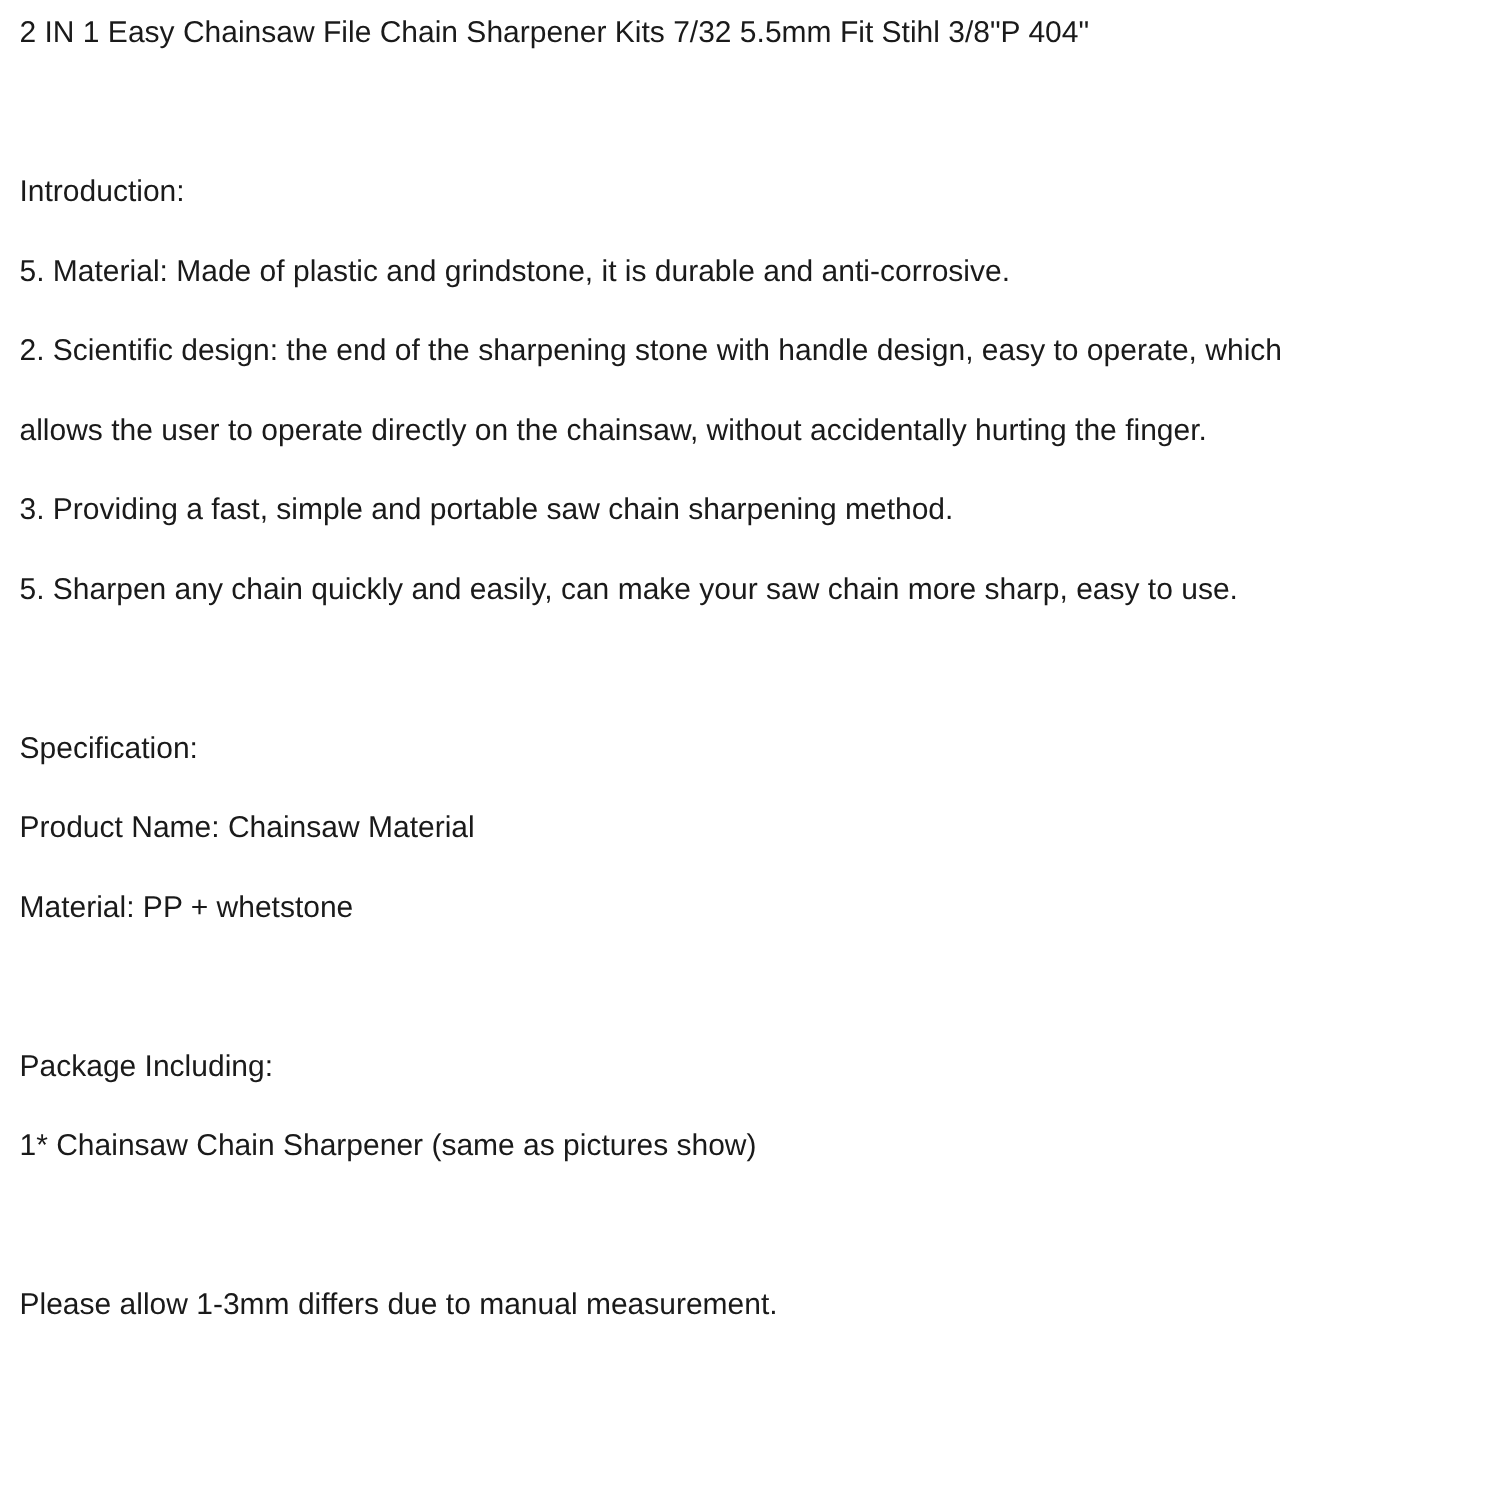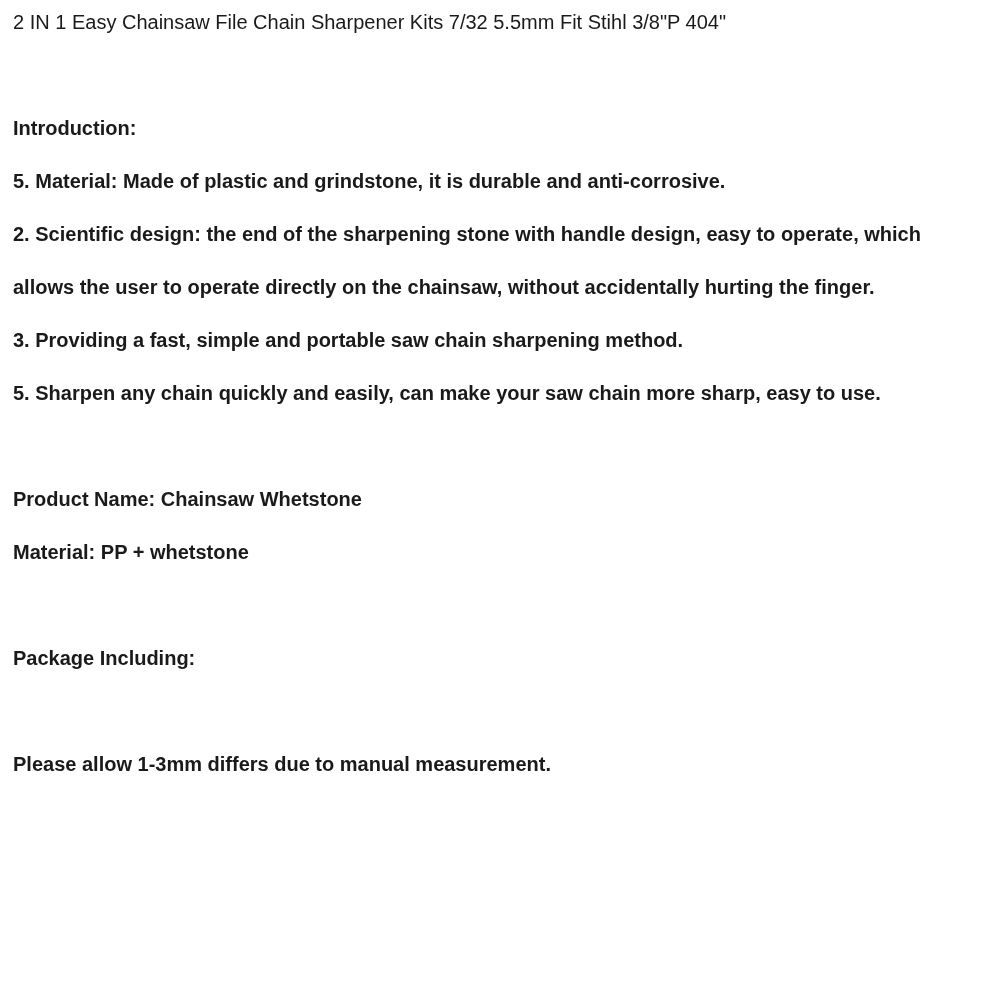--- a/index.html
+++ b/index.html
@@ -24,45 +24,46 @@
     margin-top: -4px;
     overflow: hidden;
   }
   .line {
     height: 53px;
     line-height: 53px;
     white-space: nowrap;
   }
   .section {
     margin-top: 53px; 
-    font-weight: bold;
   }
 </style>
 </head>
 <body>
 
 <div class="doc">
 
   <div class="line title">2 IN 1 Easy Chainsaw File Chain Sharpener Kits 7/32 5.5mm Fit Stihl 3/8"P 404"</div>
 
   <div class="section">
     <div class="line heading">Introduction:</div>
     <div class="line">5. Material: Made of plastic and grindstone, it is durable and anti-corrosive.</div>
     <div class="line">2. Scientific design: the end of the sharpening stone with handle design, easy to operate, which</div>
     <div class="line">allows the user to operate directly on the chainsaw, without accidentally hurting the finger.</div>
     <div class="line">3. Providing a fast, simple and portable saw chain sharpening method.</div>
     <div class="line">5. Sharpen any chain quickly and easily, can make your saw chain more sharp, easy to use.</div>
   </div>
 
   <div class="section">
-    <div class="line">Product Name: Chainsaw Whetstone</div>
+    <div class="line heading">Specification:</div>
+    <div class="line">Product Name: Chainsaw Material</div>
     <div class="line">Material: PP + whetstone</div>
   </div>
 
   <div class="section">
     <div class="line heading">Package Including:</div>
+    <div class="line">1* Chainsaw Chain Sharpener (same as pictures show)</div>
   </div>
 
   <div class="section">
     <div class="line">Please allow 1-3mm differs due to manual measurement.</div>
   </div>
 
 </div>
 
 </body></html>

